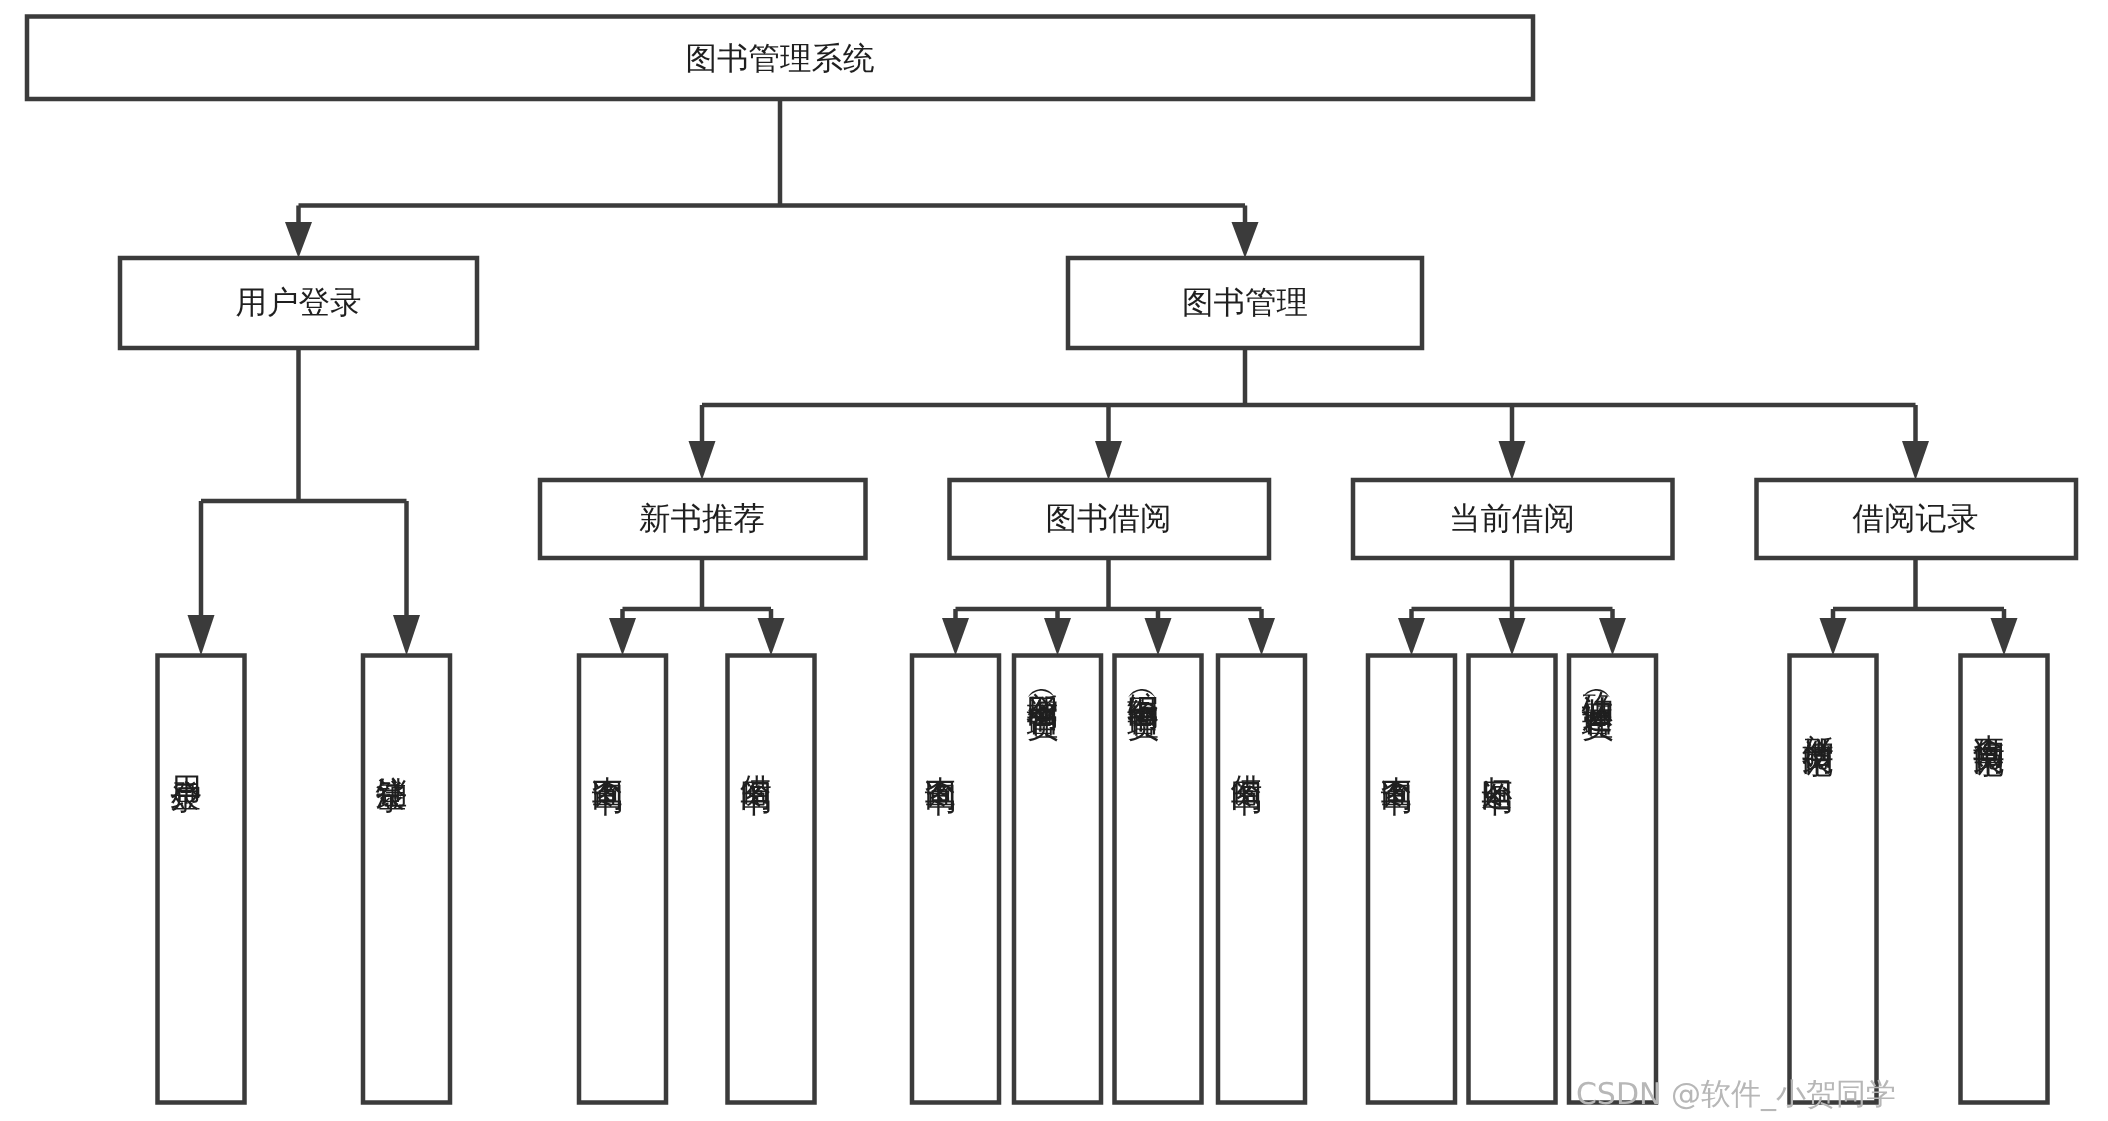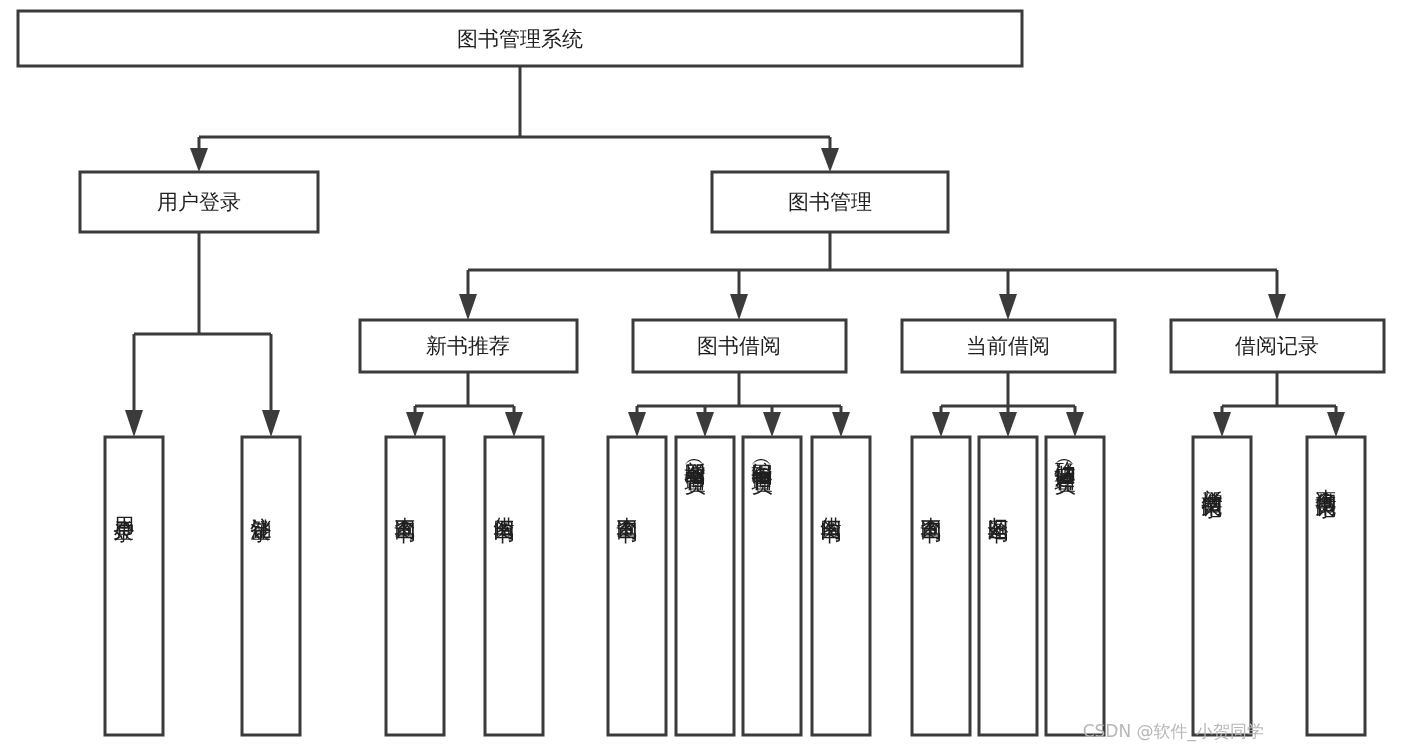--- a/index.html
+++ b/index.html
@@ -60,21 +60,21 @@
     line-height: 1;
     white-space: nowrap;
     text-align: left;
     user-select: none;
   }
   #watermark {
     position: absolute;
     right: 10px;
     bottom: 4px;
     font-family: "DejaVu Sans", "Liberation Sans", sans-serif;
-    font-size: 17px;
+    font-size: 20px;
     color: #b7b7b7;
     white-space: nowrap;
     user-select: none;
   }
 </style>
 </head>
 <body>
 
 <div id="diagram-root">
 

